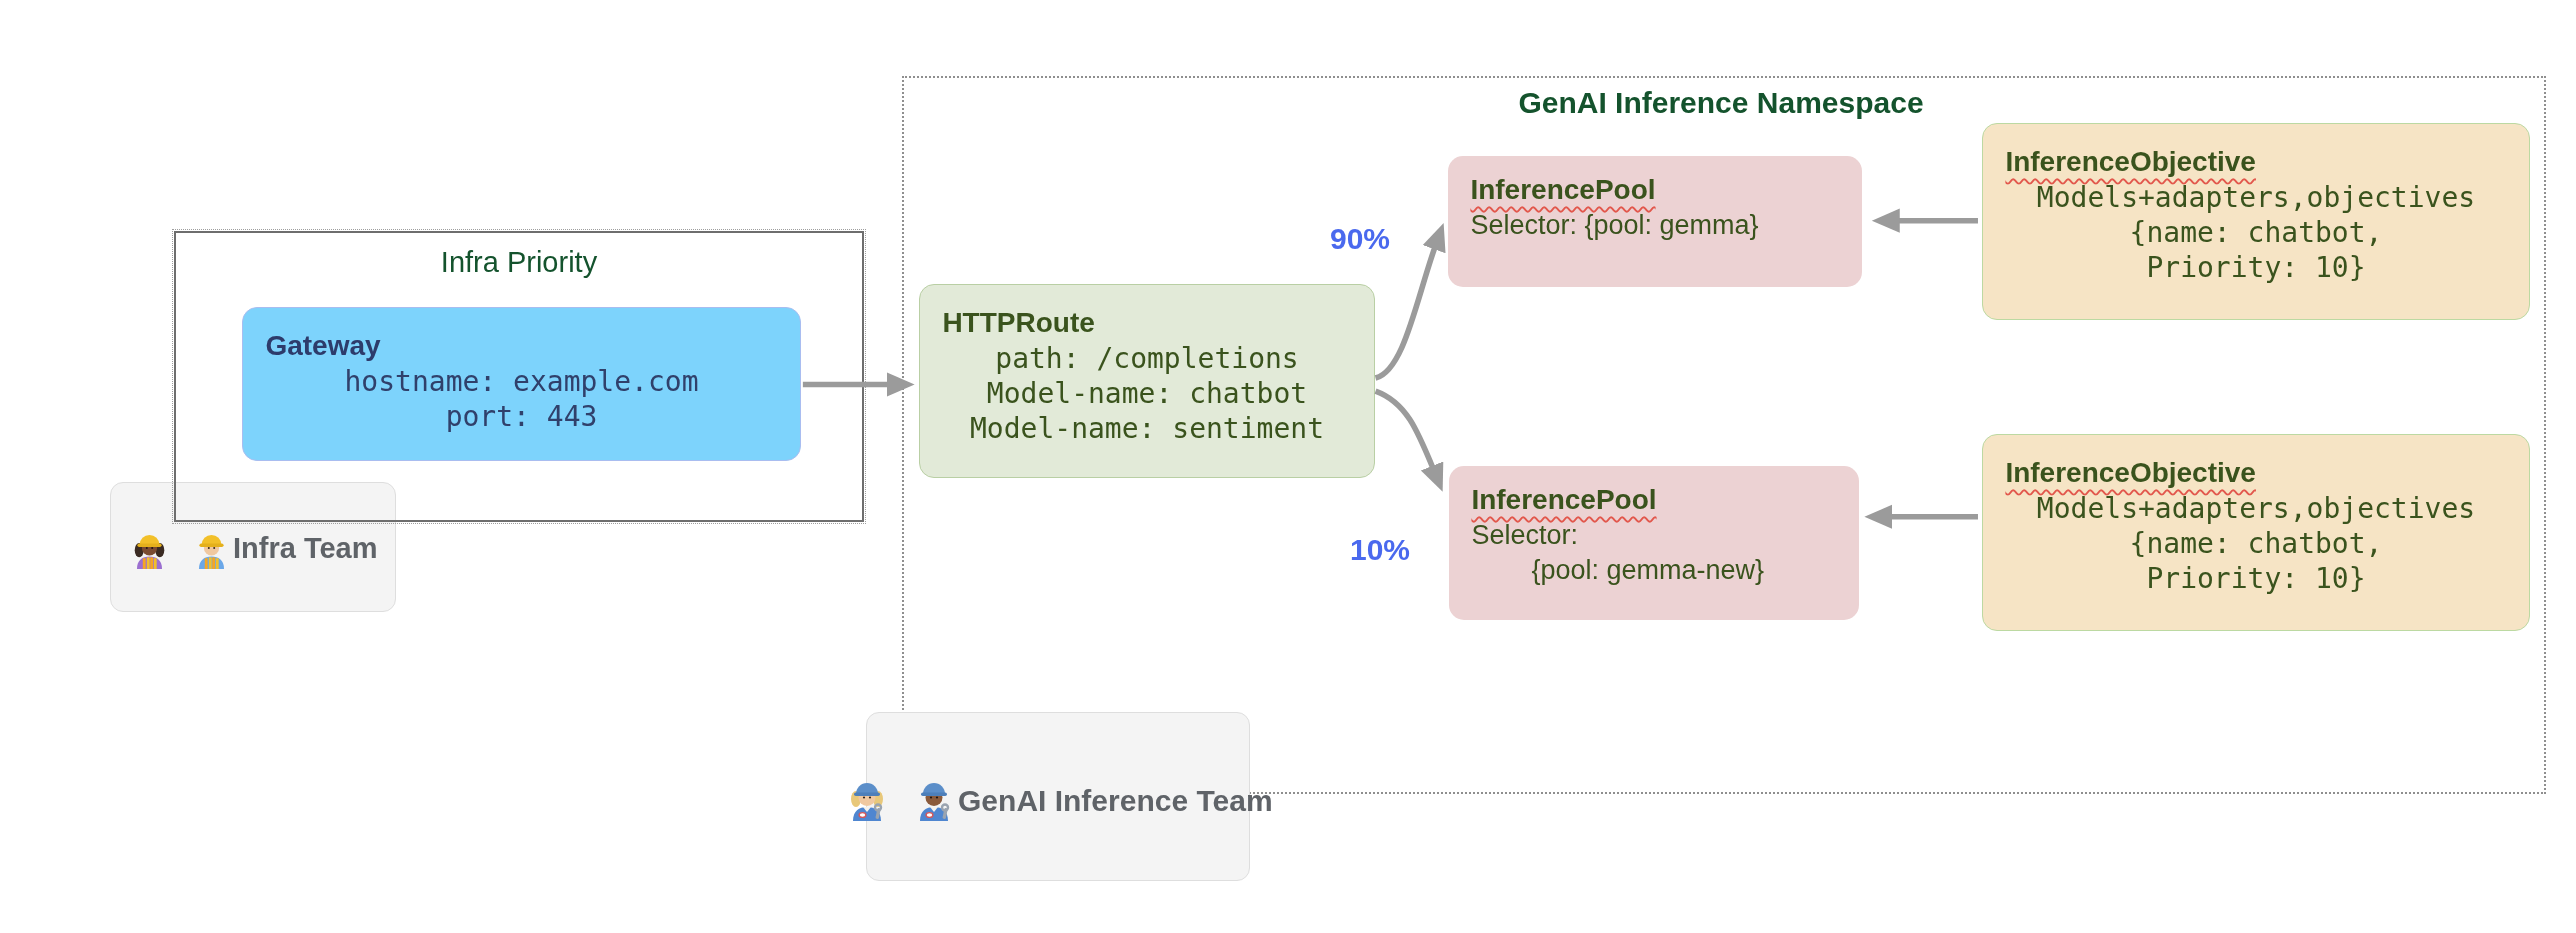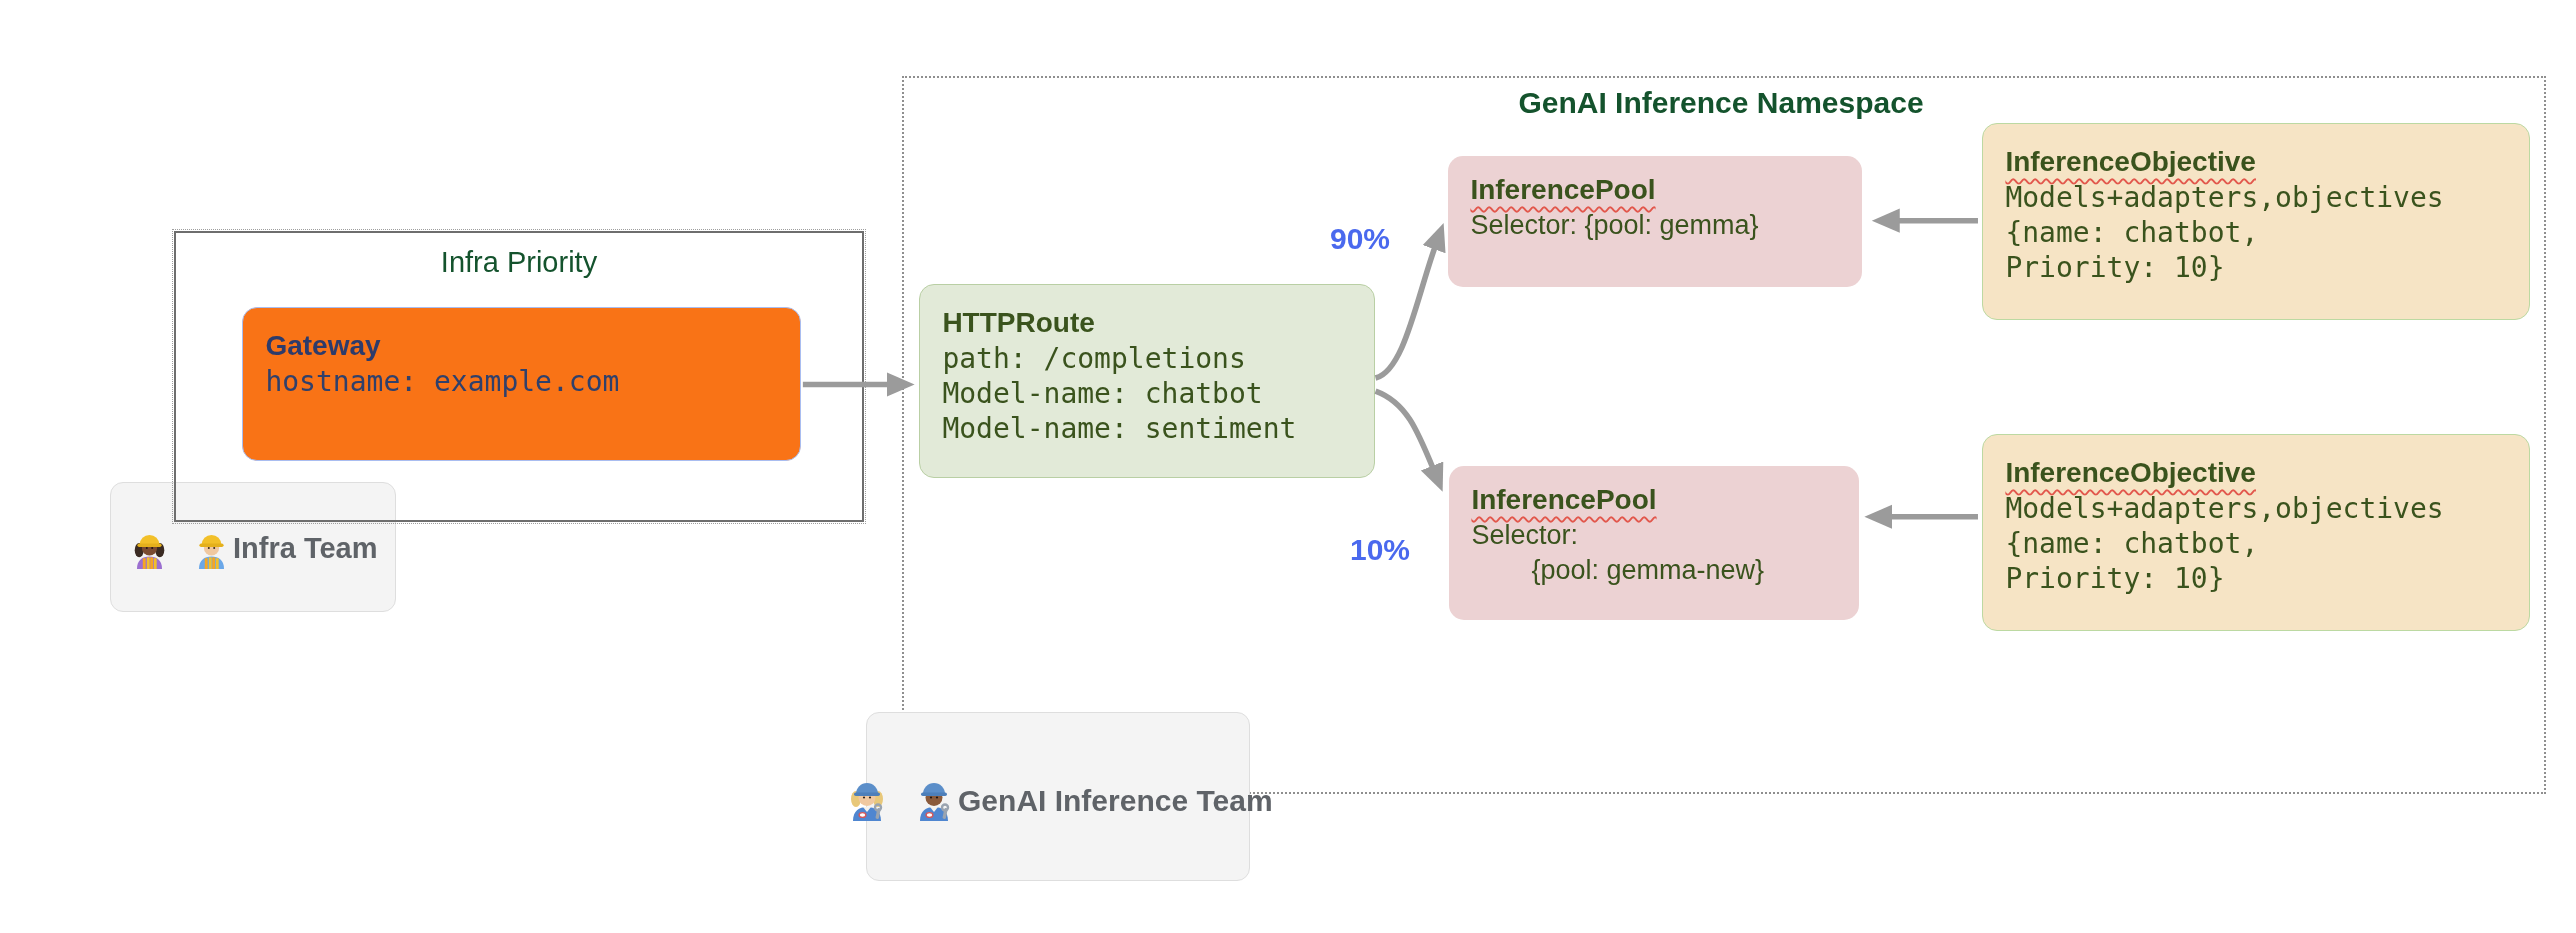--- a/index.html
+++ b/index.html
@@ -1,39 +1,39 @@
 <!DOCTYPE html>
 <html style="font-size:15px"><head>
 <meta charset="utf-8">
 <style>
   html,body{margin:0;padding:0;background:#ffffff;}
   #canvas{
     position:relative;width:2576px;height:933px;background:#ffffff;overflow:hidden;
     font-family:"Liberation Sans",sans-serif;
   }
-  .mono{font-family:"DejaVu Sans Mono","Liberation Mono",monospace;}
+  .mono{font-family:"DejaVu Sans Mono","Liberation Mono",monospace;text-align:center;}
   
   .genai-rect{
     position:absolute;left:902px;top:76px;width:1644px;height:718px;
     border:2.8px dotted #8f8f8f;box-sizing:border-box;z-index:1;background:transparent;
   }
   .infra-rect{
     position:absolute;left:174px;top:231px;width:690px;height:291px;
     border:2.8px solid #6e6e6e;outline:1.9px dotted #9e9e9e;outline-offset:1.9px;
     box-sizing:border-box;z-index:3;background:transparent;
   }
   .ns-title{position:absolute;color:#14532d;z-index:6;white-space:nowrap;}
   .genai-title{left:1460px;top:86px;width:522px;text-align:center;font-size:30px;font-weight:700;}
   .infra-title{left:174px;top:246px;width:690px;text-align:center;font-size:29px;font-weight:400;}
   
   .res-box{position:absolute;box-sizing:border-box;border-radius:15px;z-index:4;padding:18.6px 22.4px;}
   .res-title{font-size:28px;font-weight:700;line-height:37px;white-space:nowrap;}
   .res-line{font-size:28px;line-height:35px;white-space:pre-wrap;}
   .squiggle{text-decoration:underline wavy #e2574c;text-decoration-thickness:1.9px;text-underline-offset:6.5px;}
-  .gateway-box{left:242px;top:307px;width:559px;height:154px;background:#f97316;border:1.9px solid #a9bdf0;}
+  .gateway-box{left:242px;top:307px;width:559px;height:154px;background:#7dd3fc;border:1.9px solid #a9bdf0;}
   .gateway-box .res-title{color:#2d3b6b;}
   .gateway-box .res-line{color:#30406b;}
   .route-box{left:919px;top:284px;width:456px;height:194px;background:#e2ead8;border:1.9px solid #b9cfa4;}
   .green-text{color:#3a531d;}
   .pool-box{background:#ecd2d3;border:none;}
   .pool-top{left:1448px;top:156px;width:414px;height:131px;padding-top:15px;}
   .pool-bottom{left:1449px;top:466px;width:410px;height:154px;padding-top:15px;}
   .pool-line{font-size:27px;line-height:35px;white-space:pre-wrap;}
   .obj-box{background:#f6e4c5;border:1.9px solid #bcd9a2;}
   .obj-top{left:1982px;top:123px;width:548px;height:197px;}
@@ -129,20 +129,21 @@
   </div>
 
   <div class="infra-rect"></div>
 
   <div class="ns-title genai-title">GenAI Inference Namespace</div>
   <div class="ns-title infra-title">Infra Priority</div>
 
   <div class="res-box gateway-box">
     <div class="res-title">Gateway</div>
     <div class="res-line mono">hostname: example.com</div>
+    <div class="res-line mono">port: 443</div>
   </div>
 
   <div class="res-box route-box">
     <div class="res-title green-text">HTTPRoute</div>
     <div class="res-line mono green-text">path: /completions</div>
     <div class="res-line mono green-text">Model-name: chatbot</div>
     <div class="res-line mono green-text">Model-name: sentiment</div>
   </div>
 
   <div class="res-box pool-box pool-top">

